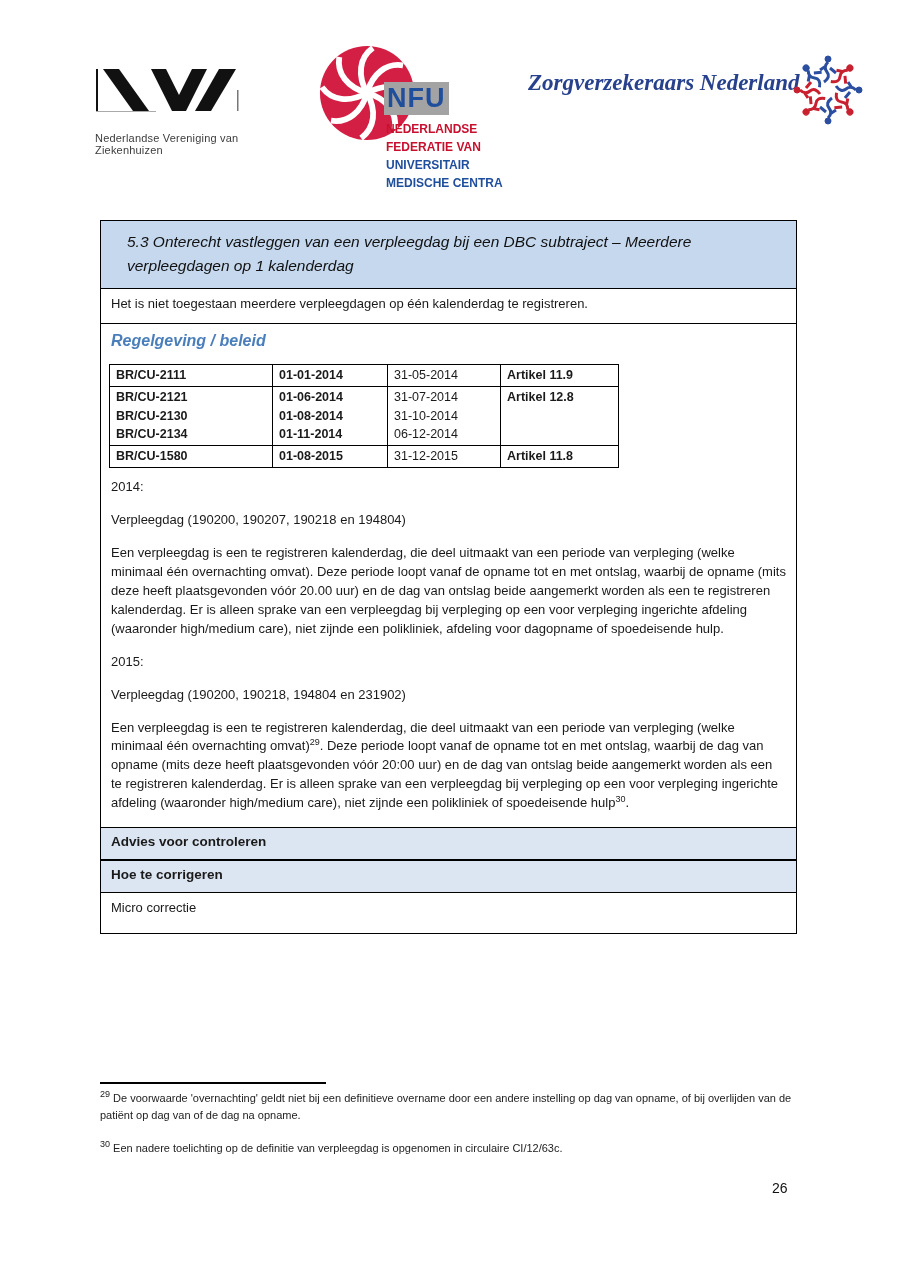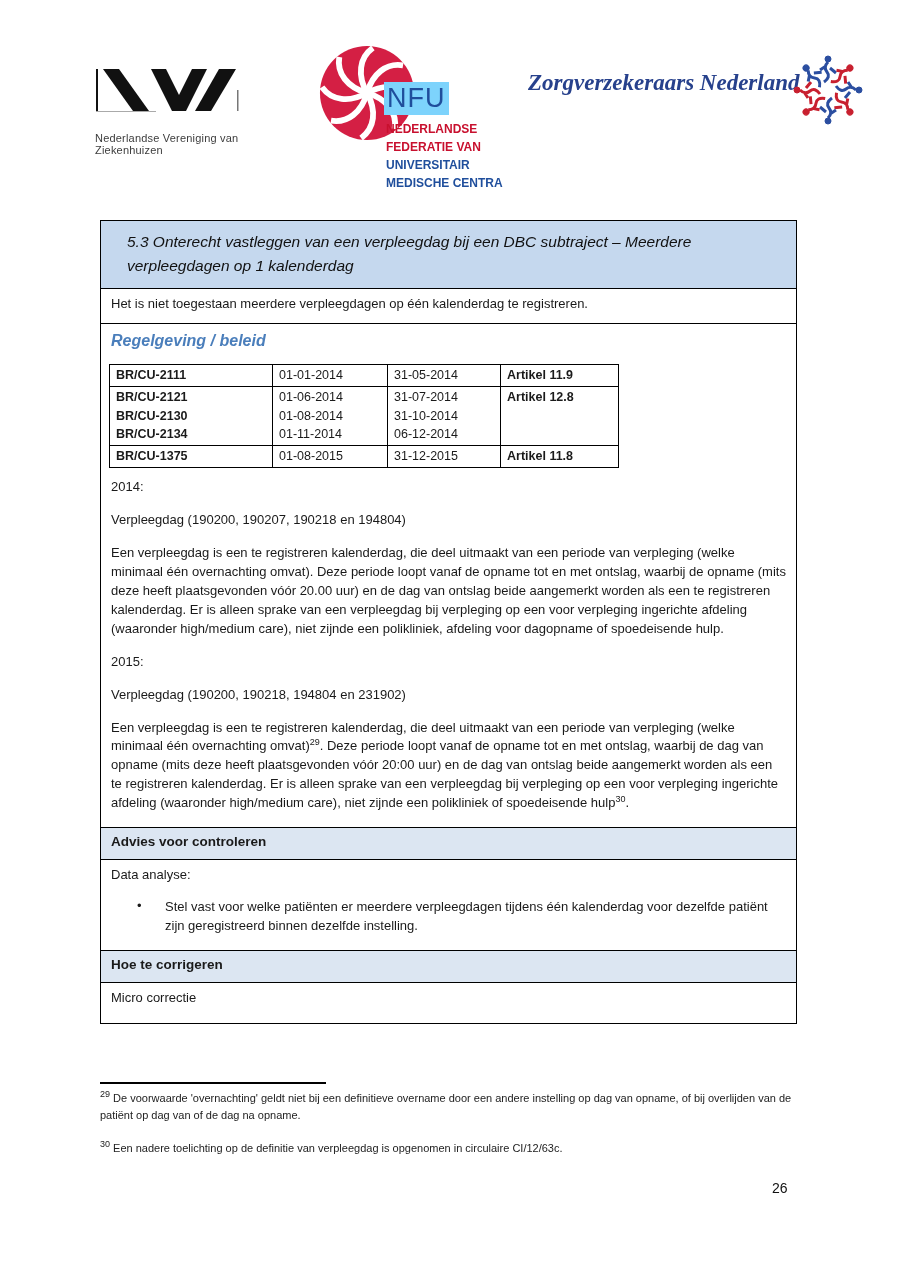--- a/index.html
+++ b/index.html
@@ -5,39 +5,39 @@
   html,body{margin:0;padding:0;}
   body{
     width:900px;height:1273px;position:relative;background:#ffffff;
     font-family:"Liberation Sans","DejaVu Sans",sans-serif;color:#1a1a1a;
     overflow:hidden;
   }
   
   .logo-nvz{position:absolute;left:95px;top:68px;width:180px;}
   .nvz-sub{font-size:11px;color:#3c3c3c;margin-top:14px;letter-spacing:.2px;}
   .logo-nfu{position:absolute;left:318px;top:44px;width:210px;height:100px;}
-  .nfu-text{position:absolute;left:66px;top:38px;background:#7dd3fc;padding:1px 3px;
-    font-size:27px;font-weight:normal;color:#1f4e9c;letter-spacing:1px;}
+  .nfu-text{position:absolute;left:66px;top:38px;background:#a3a3a3;padding:1px 3px;
+    font-size:27px;font-weight:bold;color:#1f4e9c;letter-spacing:1px;}
   .nfu-sub{position:absolute;left:68px;top:76px;font-size:12px;font-weight:bold;line-height:1.5;}
   .nfu-sub .l1{color:#c8102e;}
   .nfu-sub .l2{color:#1f4e9c;}
   .logo-zn{position:absolute;left:528px;top:70px;}
   .zn-title{font-family:"Liberation Serif","DejaVu Serif",serif;font-style:italic;
     font-weight:bold;font-size:23px;color:#27418c;}
   .zn-icon{position:absolute;left:786px;top:48px;}
   
   .main-box{position:absolute;left:100px;top:220px;width:695px;border:1px solid #000;background:#fff;}
   .title-row{background:#c5d8ee;border-bottom:1px solid #000;padding:9px 10px 10px 10px;}
   .title-row .t{font-style:italic;font-size:15.5px;line-height:1.55;color:#111;max-width:620px;margin-left:16px;}
   .intro-row{border-bottom:1px solid #000;padding:7px 10px 12px 10px;font-size:13px;}
   .reg-heading{color:#4a7ebb;font-weight:bold;font-style:italic;font-size:16px;padding:8px 10px 2px 10px;}
   table.reg{border-collapse:collapse;margin:12px 0 0 8px;font-size:12.5px;}
   table.reg td{border:1px solid #000;vertical-align:top;padding:1px 6px;line-height:1.5;}
   td.c-code{width:150px;font-weight:bold;}
-  td.c-d1{width:102px;}
+  td.c-d1{width:102px;font-weight:bold;}
   td.c-d2{width:100px;}
   td.c-art{width:105px;font-weight:bold;}
   .body-text{padding:10px 10px 0 10px;font-size:13px;line-height:1.46;}
   .body-text p{margin:0 0 14px 0;}
   sup{font-size:9px;line-height:0;}
   .bar{background:#dce6f2;border-top:1px solid #000;border-bottom:1px solid #000;
     padding:6px 10px 10px 10px;font-weight:bold;font-size:13.5px;}
   .advice-body{padding:7px 10px 6px 10px;font-size:13px;}
   .bullet-row{display:flex;margin:16px 0 8px 26px;}
   .bullet-glyph{width:28px;flex:0 0 28px;font-size:13px;}
@@ -173,46 +173,39 @@
           <div>01-11-2014</div>
         </td>
         <td class="c-d2">
           <div>31-07-2014</div>
           <div>31-10-2014</div>
           <div>06-12-2014</div>
         </td>
         <td class="c-art">Artikel 12.8</td>
       </tr>
       <tr>
-        <td class="c-code">BR/CU-1375</td>
+        <td class="c-code">BR/CU-1580</td>
         <td class="c-d1">01-08-2015</td>
         <td class="c-d2">31-12-2015</td>
         <td class="c-art">Artikel 11.8</td>
       </tr>
     </tbody>
   </table>
 
   <div class="body-text">
     <p>2014:</p>
     <p>Verpleegdag (190200, 190207, 190218 en 194804)</p>
     <p>Een verpleegdag is een te registreren kalenderdag, die deel uitmaakt van een periode van verpleging (welke minimaal één overnachting omvat). Deze periode loopt vanaf de opname tot en met ontslag, waarbij de opname (mits deze heeft plaatsgevonden vóór 20.00 uur) en de dag van ontslag beide aangemerkt worden als een te registreren kalenderdag. Er is alleen sprake van een verpleegdag bij verpleging op een voor verpleging ingerichte afdeling (waaronder high/medium care), niet zijnde een polikliniek, afdeling voor dagopname of spoedeisende hulp.</p>
     <p>2015:</p>
     <p>Verpleegdag (190200, 190218, 194804 en 231902)</p>
     <p><span>Een verpleegdag is een te registreren kalenderdag, die deel uitmaakt van een periode van verpleging (welke minimaal één overnachting omvat)</span><sup>29</sup><span>. Deze periode loopt vanaf de opname tot en met ontslag, waarbij de dag van opname (mits deze heeft plaatsgevonden vóór 20:00 uur) en de dag van ontslag beide aangemerkt worden als een te registreren kalenderdag. Er is alleen sprake van een verpleegdag bij verpleging op een voor verpleging ingerichte afdeling (waaronder high/medium care), niet zijnde een polikliniek of spoedeisende hulp</span><sup>30</sup><span>.</span></p>
   </div>
 
   <div class="bar">Advies voor controleren</div>
 
-  <div class="advice-body">
-    <div>Data analyse:</div>
-    <div class="bullet-row">
-      <span class="bullet-glyph">•</span>
-      <span class="bullet-text">Stel vast voor welke patiënten er meerdere verpleegdagen tijdens één kalenderdag voor dezelfde patiënt zijn geregistreerd binnen dezelfde instelling.</span>
-    </div>
-  </div>
 
   <div class="bar">Hoe te corrigeren</div>
 
   <div class="plain-row">Micro correctie</div>
 
 </div>
 
 <div class="fn-sep"></div>
 <div class="footnotes">
   <div class="fn"><sup>29</sup> <span>De voorwaarde 'overnachting' geldt niet bij een definitieve overname door een andere instelling op dag van opname, of bij overlijden van de patiënt op dag van of de dag na opname.</span></div>

